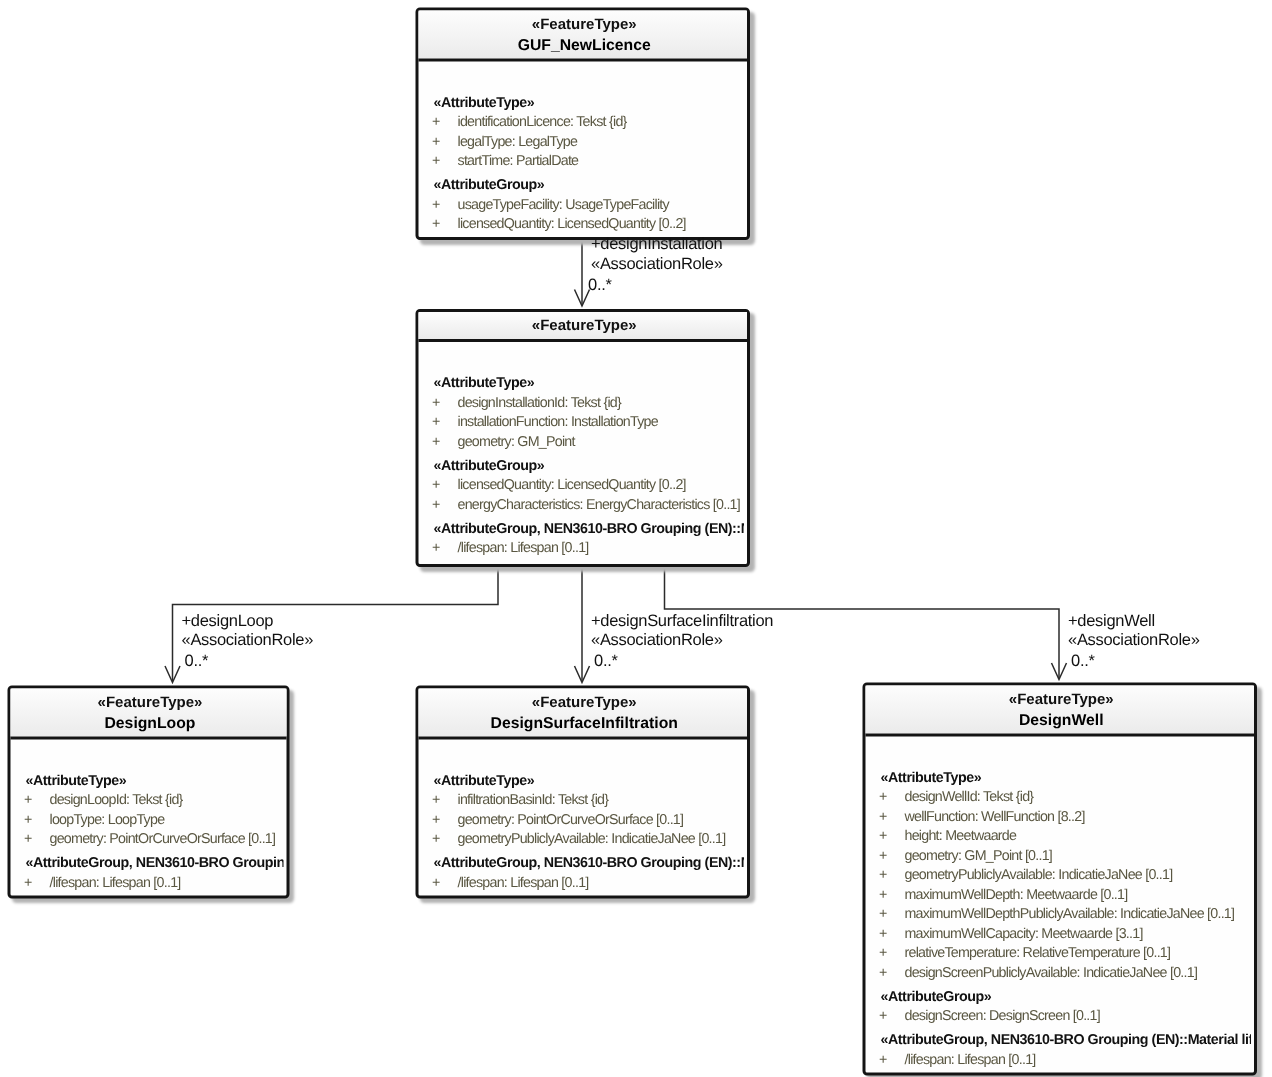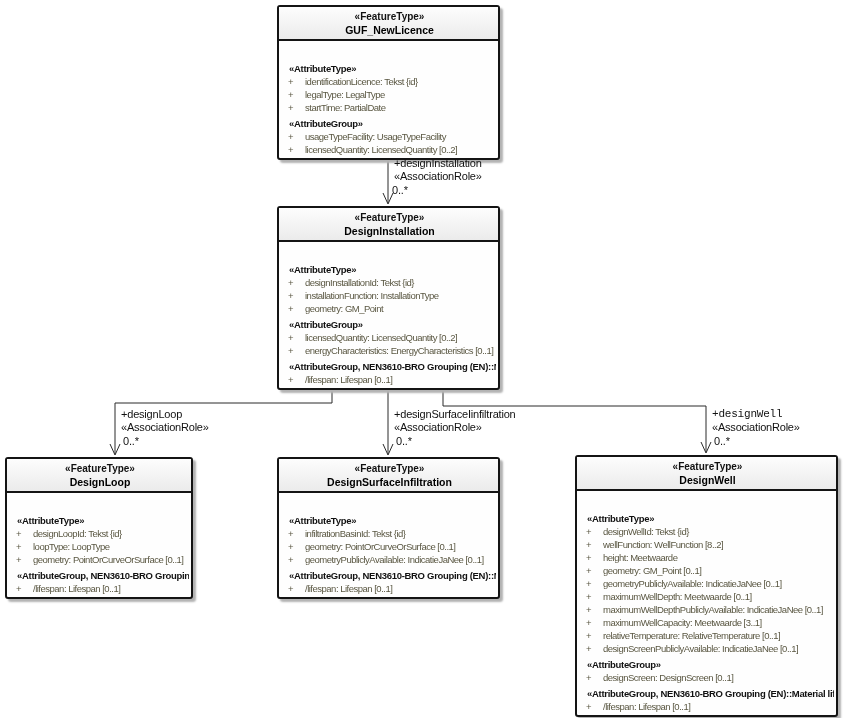--- a/index.html
+++ b/index.html
@@ -111,21 +111,20 @@
         <div class="row-attr"><span class="vis">+</span><span>legalType: LegalType</span></div>
         <div class="row-attr"><span class="vis">+</span><span>startTime: PartialDate</span></div>
         <div class="row-heading">«AttributeGroup»</div>
         <div class="row-attr"><span class="vis">+</span><span>usageTypeFacility: UsageTypeFacility</span></div>
         <div class="row-attr"><span class="vis">+</span><span>licensedQuantity: LicensedQuantity [0..2]</span></div>
       </div>
     </div>
     <div class="uml-box" style="left: 277px; top: 206px; width: 223px; min-height: 172px;">
       <div class="uml-box-header">
         <div class="uml-stereotype">«FeatureType»</div>
-        <div class="uml-class-name">DesignInstallation</div>
       </div>
       <div class="uml-box-body">
         <div class="row-heading">«AttributeType»</div>
         <div class="row-attr"><span class="vis">+</span><span>designInstallationId: Tekst {id}</span></div>
         <div class="row-attr"><span class="vis">+</span><span>installationFunction: InstallationType</span></div>
         <div class="row-attr"><span class="vis">+</span><span>geometry: GM_Point</span></div>
         <div class="row-heading">«AttributeGroup»</div>
         <div class="row-attr"><span class="vis">+</span><span>licensedQuantity: LicensedQuantity [0..2]</span></div>
         <div class="row-attr"><span class="vis">+</span><span>energyCharacteristics: EnergyCharacteristics [0..1]</span></div>
         <div class="row-heading">«AttributeGroup, NEN3610-BRO Grouping (EN)::M...</div>
@@ -185,16 +184,16 @@
     </div>
     <div class="conn-label" style="left: 394px; top: 157px;">+designInstallation</div>
     <div class="conn-label" style="left: 394px; top: 170px;">«AssociationRole»</div>
     <div class="conn-label" style="left: 392px; top: 184px;">0..*</div>
     <div class="conn-label" style="left: 121px; top: 408px;">+designLoop</div>
     <div class="conn-label" style="left: 121px; top: 421px;">«AssociationRole»</div>
     <div class="conn-label" style="left: 123px; top: 435px;">0..*</div>
     <div class="conn-label" style="left: 394px; top: 408px;">+designSurfaceIinfiltration</div>
     <div class="conn-label" style="left: 394px; top: 421px;">«AssociationRole»</div>
     <div class="conn-label" style="left: 396px; top: 435px;">0..*</div>
-    <div class="conn-label" style="left: 712px; top: 408px; font-family: Liberation Mono, monospace;">+designWell</div>
+    <div class="conn-label" style="left: 712px; top: 408px;">+designWell</div>
     <div class="conn-label" style="left: 712px; top: 421px;">«AssociationRole»</div>
     <div class="conn-label" style="left: 714px; top: 435px;">0..*</div>
   </div>
 
 </body></html>

